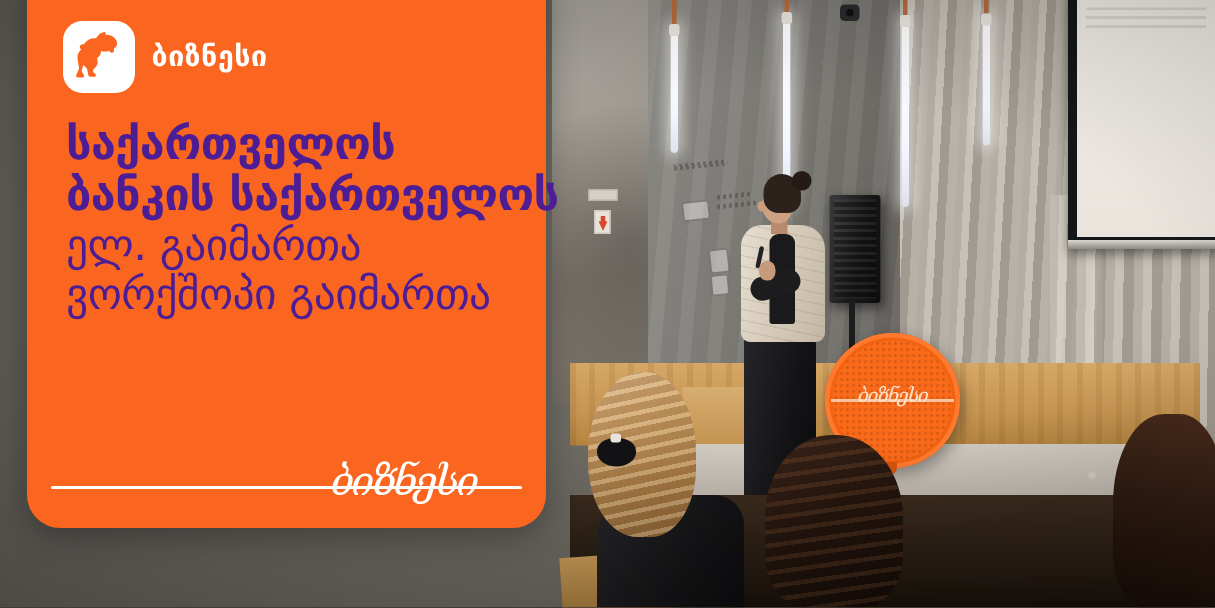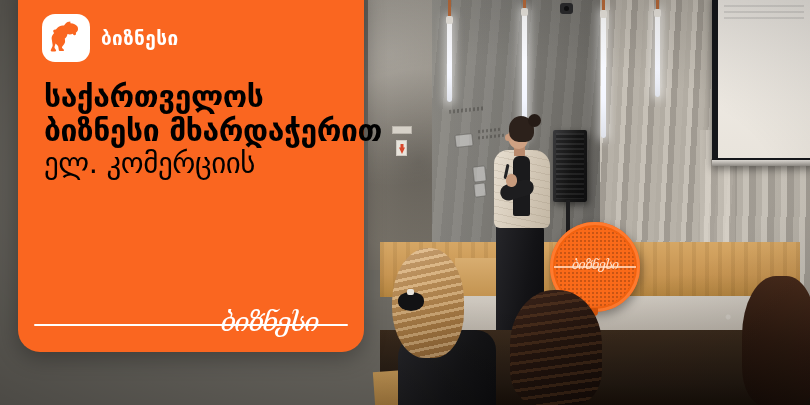--- a/index.html
+++ b/index.html
@@ -303,21 +303,21 @@
     position:relative; flex:none;
   }
   .logo-mark svg{ position:absolute; left:5px; top:6px; }
   .logo-word{
     color:#ffffff; font-size:19px; font-weight:700; letter-spacing:.4px;
     white-space:nowrap;
   }
 
   .headline{
     position:absolute; left:26px; top:106px; right:18px;
-    color:#000000;
+    color:#4c1d95;
   }
   .h-line{
     display:block; white-space:nowrap;
     line-height:1.02;
     letter-spacing:-0.4px;
   }
   .h-line.strong{ font-size:30px; font-weight:700; margin-bottom:3px; }
   .h-line.light { font-size:29px; font-weight:400; margin-bottom:3px; }
 
   .footer-rule{
@@ -425,21 +425,22 @@
         <svg width="38" height="36" viewBox="0 0 38 36" aria-hidden="true">
           <path fill="#fa6620" d="M23.5 3.2c3.1 0 5.6 1.3 6.9 3.4.5.8.7 1.8.6 2.8-.1.9-.5 1.7-1.1 2.3-.3.3-.6.5-1 .7l.1 1.1c.1.9-.5 1.6-1.3 1.7-.6.1-1.2-.2-1.5-.7l-.4-.7c-.9.4-1.9.6-3 .6-.8 0-1.6-.1-2.3-.4l-.5 1.8c-.3 1.2-1.1 2.2-2.2 2.7l.3 2.6c.1 1.1-.2 2.2-.9 3l-1.9 2.3c-.5.6-.4 1.4.1 1.9l1.3 1.2c.6.6.2 1.6-.6 1.6h-2.9c-.7 0-1.3-.5-1.4-1.2l-.5-3.1c-.1-.5-.3-1-.7-1.4l-2-2-1 3.1c-.2.6-.1 1.2.2 1.7l1.2 1.9c.4.7-.1 1.5-.9 1.5H4.8c-.8 0-1.3-.8-1-1.5l1.6-3.6c.2-.5.3-1.1.2-1.7l-.9-5.7c-.3-1.9.3-3.8 1.6-5.2l.9-1c-.6-.3-1-.9-1-1.6 0-1 .8-1.8 1.8-1.8h.9l1.3-1.5c1.4-1.6 3.4-2.5 5.5-2.5h1.3l1.4-1.8c1.2-1.4 3-2.3 4.9-2.3z"></path>
           <path fill="#fa6620" d="M27.6 7.3c.6 0 1.1.5 1.1 1.1s-.5 1.1-1.1 1.1-1.1-.5-1.1-1.1.5-1.1 1.1-1.1z"></path>
         </svg>
       </div>
       <div class="logo-word">ბიზნესი</div>
     </div>
 
     <div class="headline">
       <span class="h-line strong">საქართველოს</span>
-      <span class="h-line strong">ბიზნესი მხარდაჭერით</span>
-      <span class="h-line light">ელ. კომერციის</span>
+      <span class="h-line strong">ბანკის საქართველოს</span>
+      <span class="h-line light">ელ. გაიმართა</span>
+      <span class="h-line light">ვორქშოპი გაიმართა</span>
     </div>
 
     <div class="footer-rule"></div>
     <div class="footer-sig">ბიზნესი</div>
   </div>
 
 </div>
 
 </body></html>

